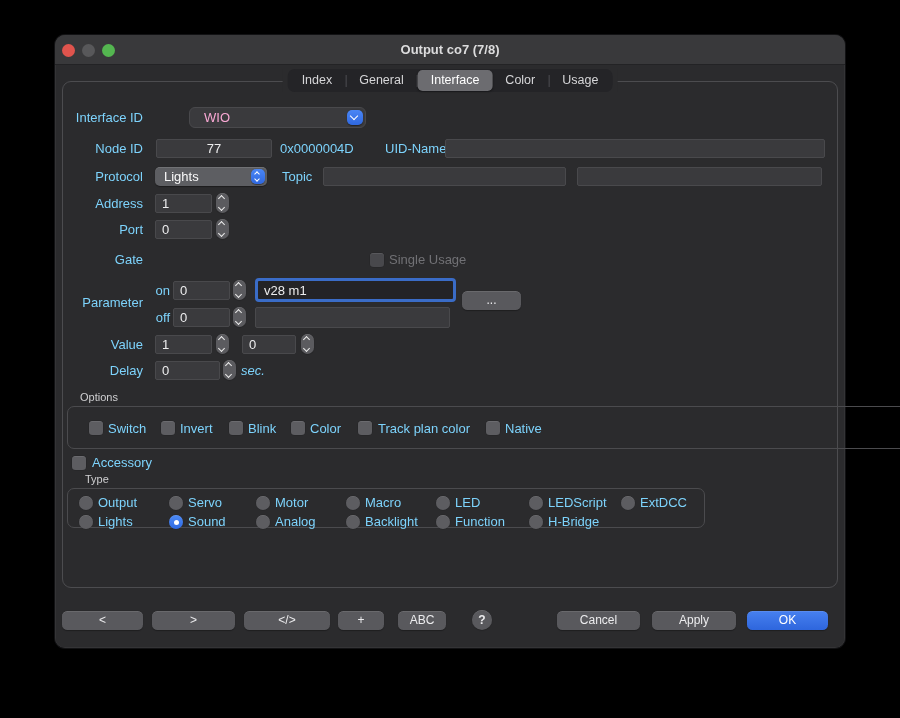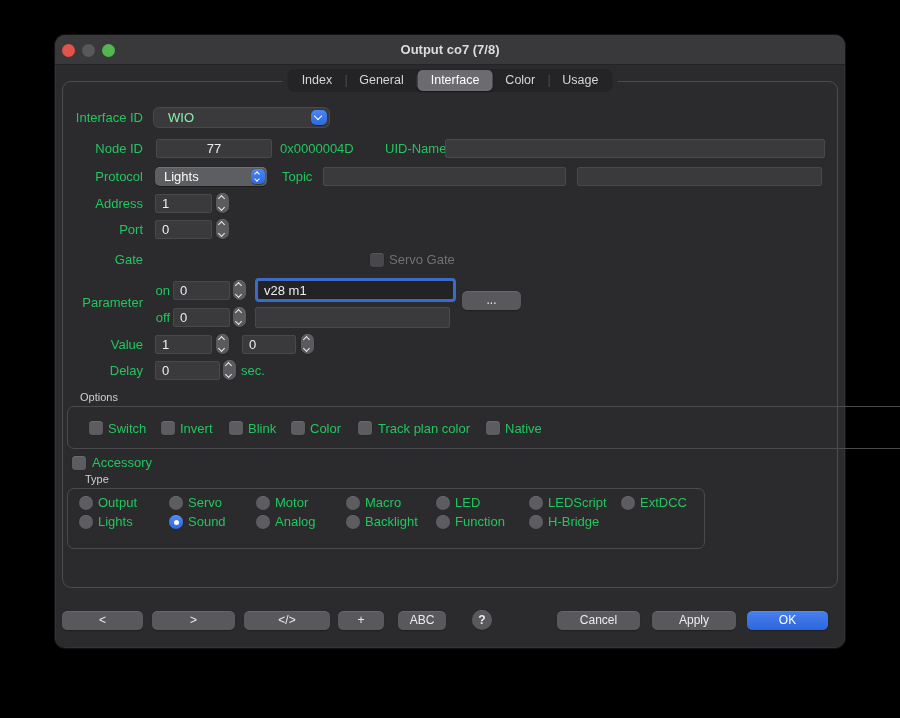--- a/index.html
+++ b/index.html
@@ -20,37 +20,37 @@
   .tabs { display:flex; align-items:center; height:23px; background:#242427;
           border-radius:7px; padding:1px; }
   .seg { height:21px; line-height:21px; padding:0 13px; color:#d6d6d8; font-size:12.5px;
          border-radius:5px; white-space:nowrap; }
   .seg.sel { background:#6c6c70; color:#fff; box-shadow:0 1px 2px rgba(0,0,0,.35); }
   .sep { width:1px; height:12px; background:#4e4e52; }
   
   .panel { position:absolute; left:7px; top:46px; width:776px; height:507px;
            border:1px solid #4c4c4f; border-radius:9px; }
   
-  .flabel { position:absolute; color:#22c55e; font-size:13px; }
+  .flabel { position:absolute; color:#7dd3fc; font-size:13px; }
   .rlabel { text-align:right; left:0; width:88px; }
   .glabel { position:absolute; color:#cfcfd1; font-size:11px; }
   .dim { color:#717175; }
   .tf { position:absolute; background:#3a3a3d; border:1px solid #49494c; border-radius:2px;
         color:#ededee; font-size:13px; font-family:"Liberation Sans",sans-serif;
         padding:0 6px; outline:none; }
   .tf.center { text-align:center; }
   .tf.focus { border:3px solid #3a6cc7; background:#232326; border-radius:4px; }
   .stepper { position:absolute; width:13px; height:20px; background:#5b5b5f; border-radius:6.5px;
              box-shadow:inset 0 .5px 0 rgba(255,255,255,.2), 0 .5px 1px rgba(0,0,0,.3); }
   .chev { position:absolute; width:5px; height:5px; left:2.8px; }
   .chev.up   { top:3.2px;   border-top:1.6px solid #ececec; border-right:1.6px solid #ececec; transform:rotate(-45deg); }
   .chev.down { bottom:3.2px; border-bottom:1.6px solid #ececec; border-right:1.6px solid #ececec; transform:rotate(45deg); }
   
   .pulldown { position:absolute; background:#3a3a3d; border:1px solid #49494c; border-radius:6px;
-              color:#86efac; font-size:13px; }
+              color:#f9a8d4; font-size:13px;margin-left:36px; }
   .pulldown .txt { position:absolute; left:14px; top:0; line-height:19px; }
   .bluebtn { position:absolute; background:linear-gradient(#4a86f5,#2f68e0); border-radius:5px;
              box-shadow:0 .5px 1px rgba(0,0,0,.4); }
   .popup { position:absolute; background:#5d5e62; border-radius:5px; color:#fafafa; font-size:13px;
            box-shadow:inset 0 .5px 0 rgba(255,255,255,.25), 0 .5px 1px rgba(0,0,0,.35); }
   .popup .txt { position:absolute; left:9px; top:0; line-height:19px; }
   .chev.solo { width:6px; height:6px; left:4.2px; top:3.4px; border-bottom:1.8px solid #fff;
                border-right:1.8px solid #fff; transform:rotate(45deg); }
   .minichev.up { position:absolute; width:4px; height:4px; left:4.2px; top:2.6px;
                  border-top:1.5px solid #fff; border-right:1.5px solid #fff; transform:rotate(-45deg); }
@@ -136,21 +136,21 @@
 
   <div class="flabel rlabel" style="top:185px; line-height:19px;">Port</div>
   <input class="tf" style="left: 100px; top: 185px; width: 57px; height: 19px;" value="0">
   <span class="stepper" style="left:161px; top:184px;">
       <i class="chev up"></i>
       <i class="chev down"></i>
     </span>
 
   <div class="flabel rlabel" style="top:213px; line-height:24px;">Gate</div>
   <span class="cb dis" style="left:315px; top:218px;"></span>
-  <span class="flabel dim" style="left:334px; top:213px; line-height:24px;">Servo Gate</span>
+  <span class="flabel dim" style="left:334px; top:213px; line-height:24px;">Single Usage</span>
 
   <div class="flabel rlabel" style="top:245px; line-height:46px;">Parameter</div>
   <div class="flabel" style="left:99px; top:245px; width:16px; text-align:right; line-height:22px;">on</div>
   <input class="tf" style="left: 118px; top: 246px; width: 57px; height: 19px;" value="0">
   <span class="stepper" style="left:178px; top:245px;">
       <i class="chev up"></i>
       <i class="chev down"></i>
     </span>
   <input class="tf focus" style="left: 200px; top: 243px; width: 201px; height: 24px;" value="v28 m1">
   <div class="btn" style="left:407px; top:256px; width:59px;">...</div>
@@ -174,21 +174,21 @@
       <i class="chev up"></i>
       <i class="chev down"></i>
     </span>
 
   <div class="flabel rlabel" style="top:326px; line-height:19px;">Delay</div>
   <input class="tf" style="left: 100px; top: 326px; width: 65px; height: 19px;" value="0">
   <span class="stepper" style="left:168px; top:325px;">
       <i class="chev up"></i>
       <i class="chev down"></i>
     </span>
-  <div class="flabel" style="left:186px; top:326px; line-height:19px;">sec.</div>
+  <div class="flabel" style="left:186px; top:326px; line-height:19px;font-style:italic;">sec.</div>
 
   <div class="glabel" style="left:25px; top:356px;">Options</div>
   <div class="groupbox" style="left:12px; top:371px; width:890px; height:43px;">
     <span class="cb" style="left:21px; top:14px;"></span>
     <span class="flabel" style="left:40px; top:8px; line-height:27px;">Switch</span>
     <span class="cb" style="left:93px; top:14px;"></span>
     <span class="flabel" style="left:112px; top:8px; line-height:27px;">Invert</span>
     <span class="cb" style="left:161px; top:14px;"></span>
     <span class="flabel" style="left:180px; top:8px; line-height:27px;">Blink</span>
     <span class="cb" style="left:223px; top:14px;"></span>
@@ -196,21 +196,21 @@
     <span class="cb" style="left:290px; top:14px;"></span>
     <span class="flabel" style="left:310px; top:8px; line-height:27px;">Track plan color</span>
     <span class="cb" style="left:418px; top:14px;"></span>
     <span class="flabel" style="left:437px; top:8px; line-height:27px;">Native</span>
   </div>
 
   <span class="cb" style="left:17px; top:421px;"></span>
   <span class="flabel" style="left:37px; top:420px; line-height:16px;">Accessory</span>
 
   <div class="glabel" style="left:30px; top:438px;">Type</div>
-  <div class="groupbox" style="left:12px; top:453px; width:638px; height:61px;">
+  <div class="groupbox" style="left:12px; top:453px; width:638px; height:40px;">
 
     <span class="radio" style="left:11px; top:7px;"></span>
     <span class="flabel" style="left:30px; top:1px; line-height:26px;">Output</span>
     <span class="radio" style="left:101px; top:7px;"></span>
     <span class="flabel" style="left:120px; top:1px; line-height:26px;">Servo</span>
     <span class="radio" style="left:188px; top:7px;"></span>
     <span class="flabel" style="left:207px; top:1px; line-height:26px;">Motor</span>
     <span class="radio" style="left:278px; top:7px;"></span>
     <span class="flabel" style="left:297px; top:1px; line-height:26px;">Macro</span>
     <span class="radio" style="left:368px; top:7px;"></span>

